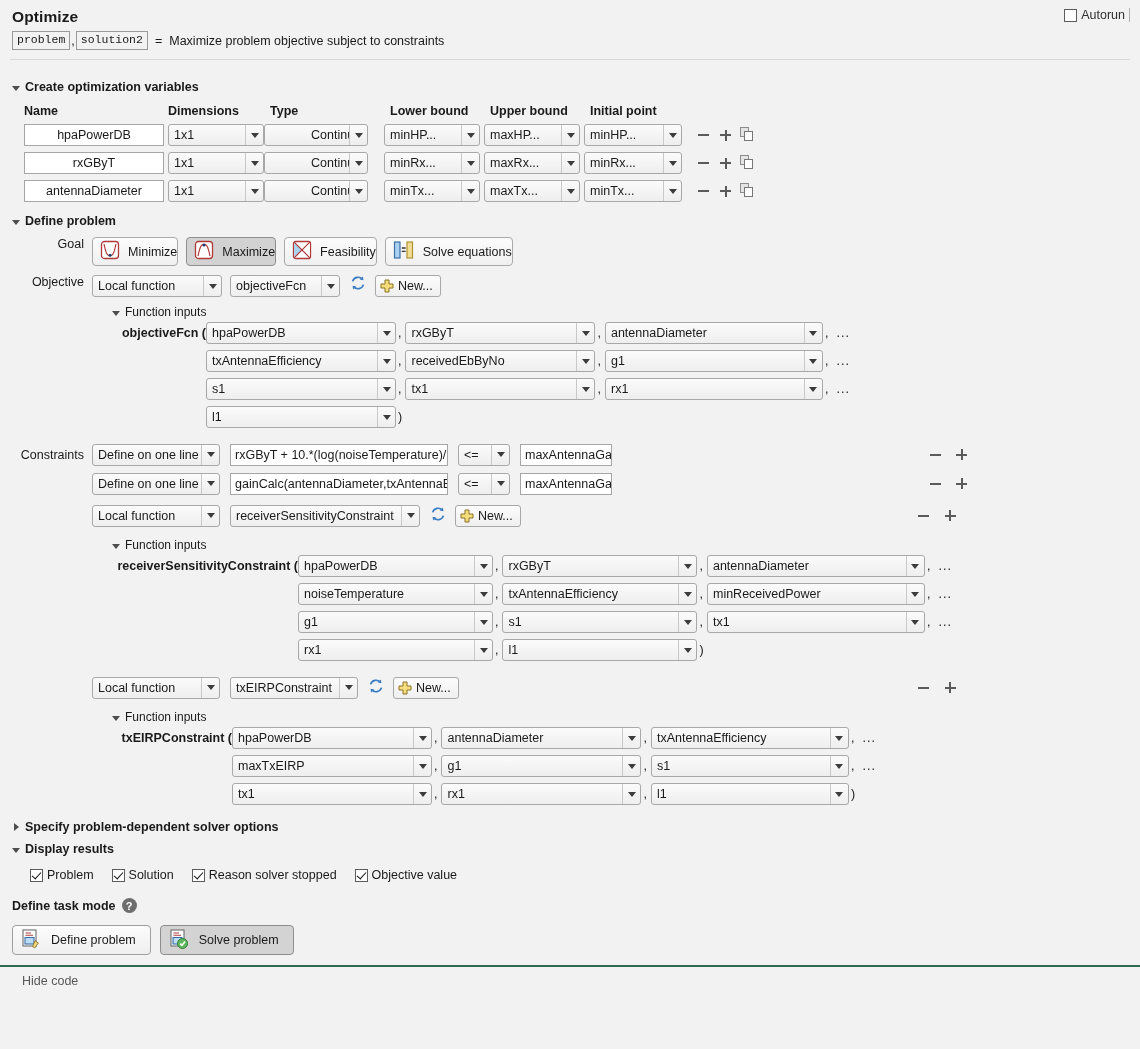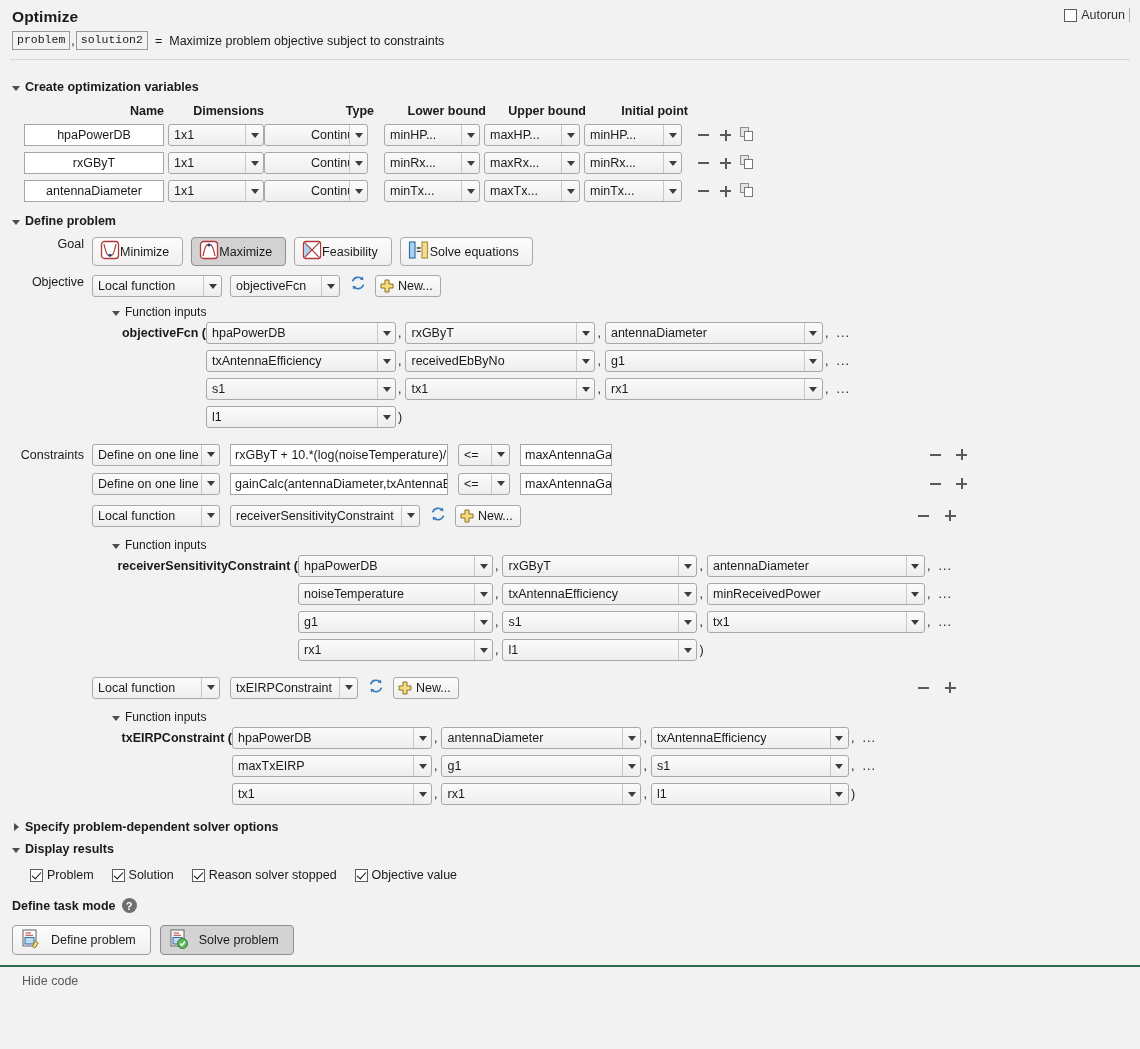--- a/index.html
+++ b/index.html
@@ -215,21 +215,21 @@
 
   
   .vars { padding: 4px 0 0 0; }
   .vars-head {
     display: flex;
     font-size: 12.5px;
     font-weight: bold;
     color: #1a1a1a;
     padding: 6px 0 3px 0;
   }
-  .vars-head > div { text-align: right; }
+  .vars-head > div { text-align: left; }
   .c-name { width: 140px; margin-left: 24px; }
   .c-dims { width: 96px; margin-left: 4px; }
   .c-type { width: 104px; margin-left: 6px; }
   .c-lb   { width: 96px;  margin-left: 16px; }
   .c-ub   { width: 96px;  margin-left: 4px; }
   .c-ip   { width: 98px;  margin-left: 4px; }
 
   .var-row { display: flex; align-items: center; padding: 3px 0; }
   .var-row .name-f { width: 140px; margin-left: 24px; }
   .var-row .dims-f { width: 96px; margin-left: 4px; }
@@ -249,21 +249,22 @@
     color: #1a1a1a;
     flex: none;
   }
 
   .goalbtn {
     border: 1px solid #a9a9a9;
     border-radius: 4px;
     background: linear-gradient(#fcfcfc, #f0f0f0);
     height: 29px;
     display: inline-flex; align-items: center;
-    padding: 0 13px 0 7px;
+    gap: 8px;
+    padding: 0 0 0 7px;
     font-size: 12.5px;
     color: #1a1a1a;
   }
   .goalbtn.sel {
     background: #d2d2d2;
     border-color: #8e8e8e;
   }
   .fn-label {
     font-weight: bold;
     font-size: 12.5px;

